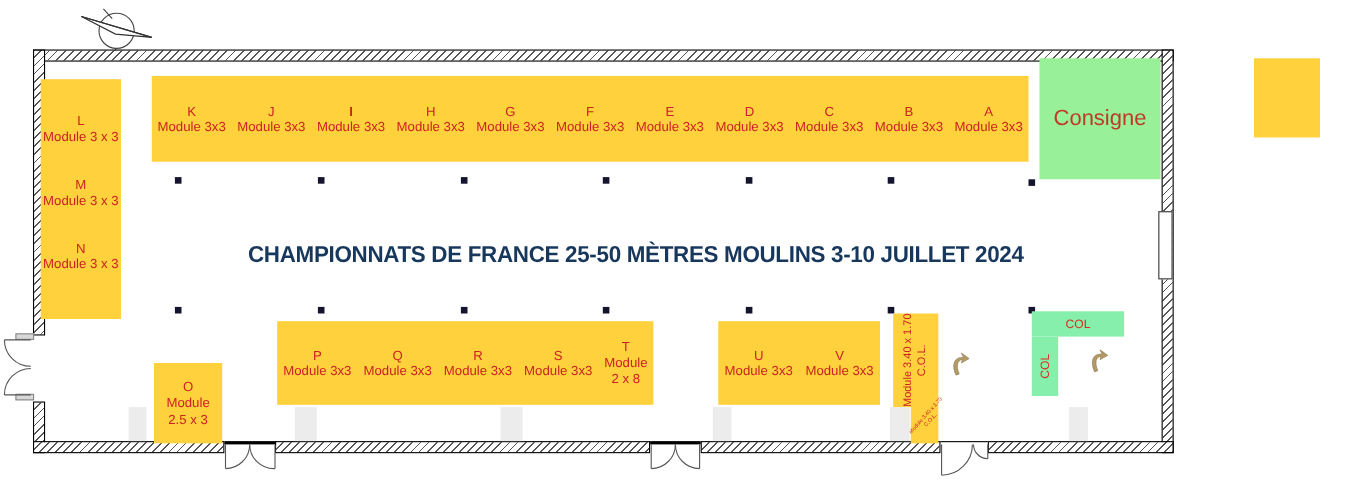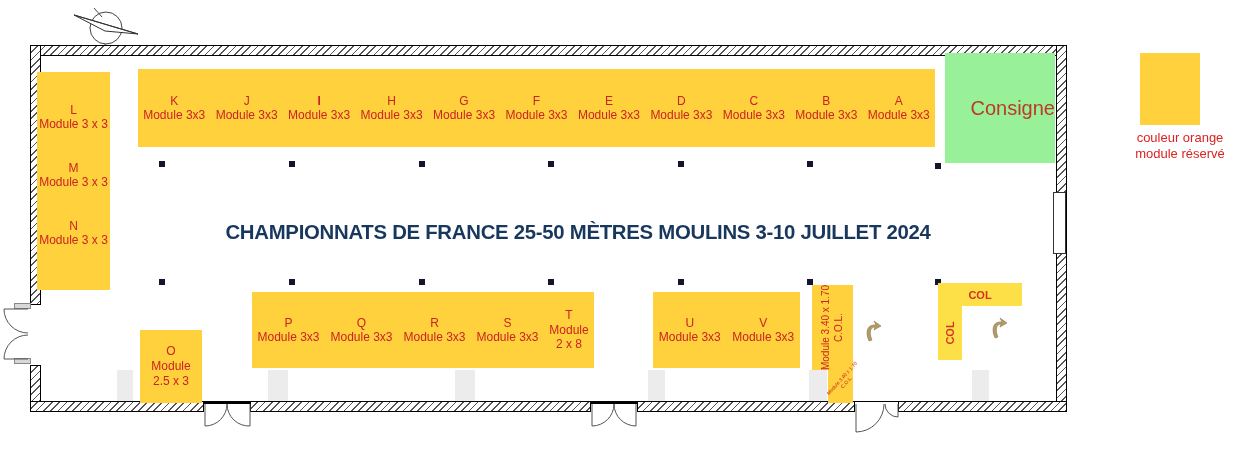--- a/index.html
+++ b/index.html
@@ -10,22 +10,22 @@
   .modbox{position:absolute;background:#FFD13C;color:#CC2222;text-align:center;}
   .band{display:flex;align-items:center;}
   .cell{flex:1;display:flex;flex-direction:column;justify-content:center;line-height:1.2;}
   .mod-letter{font-size:12px;}
   .mod-letter.bold{font-weight:bold;}
   .mod-size{font-size:12px;}
   .pillar{position:absolute;width:6px;height:6px;background:#14142e;}
   .gpillar{position:absolute;top:370px;height:31px;background:#ececec;}
   .lintel{position:absolute;background:#000;}
   .greenbox{position:absolute;background:#98F098;color:#BE3A28;display:flex;
-            align-items:center;justify-content:flex-end;font-size:20px;}
-  .colbar{position:absolute;background:#fde047;color:#D63024;font-weight:bold;font-size:11px;
+            align-items:center;justify-content:center;font-size:20px;}
+  .colbar{position:absolute;background:#86efac;color:#D63024;font-weight:normal;font-size:11px;
           display:flex;align-items:center;justify-content:center;}
   .rot90{transform:rotate(-90deg);white-space:nowrap;}
   .title{position:absolute;left:173px;top:220px;width:810px;text-align:center;color:#17375D;
          font-size:21px;font-weight:bold;letter-spacing:-0.3px;transform:scaleX(0.97);}
   .legend-square{position:absolute;left:1140px;top:53px;width:60px;height:72px;background:#FFD13C;}
   .legend-text{position:absolute;left:1118px;top:130px;width:124px;text-align:center;
                color:#DD2222;font-size:13px;line-height:1.2;}
   .vstrip-text{position:absolute;left:812px;top:285px;width:41px;height:85px;display:flex;
                align-items:center;justify-content:center;color:#CC2222;font-size:10px;line-height:1.25;text-align:center;}
   .diag-text{position:absolute;left:822px;top:374px;width:44px;color:#CC2222;font-size:5px;line-height:1.2;
@@ -233,18 +233,14 @@
   </div>
 
   <svg style="left:864px;top:320px;" width="18" height="22" viewBox="0 0 18 22">
     <path d="M5,21 C1,12 3,4 12,5 L10,1 L17,6 L10,10 L11,7 C6,7 5,13 8,20 Z" fill="#b49a67" stroke="#8f7a4e" stroke-width="0.6"></path>
   </svg>
   <svg style="left:990px;top:317px;" width="18" height="22" viewBox="0 0 18 22">
     <path d="M5,21 C1,12 3,4 12,5 L10,1 L17,6 L10,10 L11,7 C6,7 5,13 8,20 Z" fill="#b49a67" stroke="#8f7a4e" stroke-width="0.6"></path>
   </svg>
 
   <div class="legend-square"></div>
-  <div class="legend-text">
-    <div>couleur orange</div>
-    <div>module réservé</div>
-  </div>
 
 </div>
 
 </body></html>

